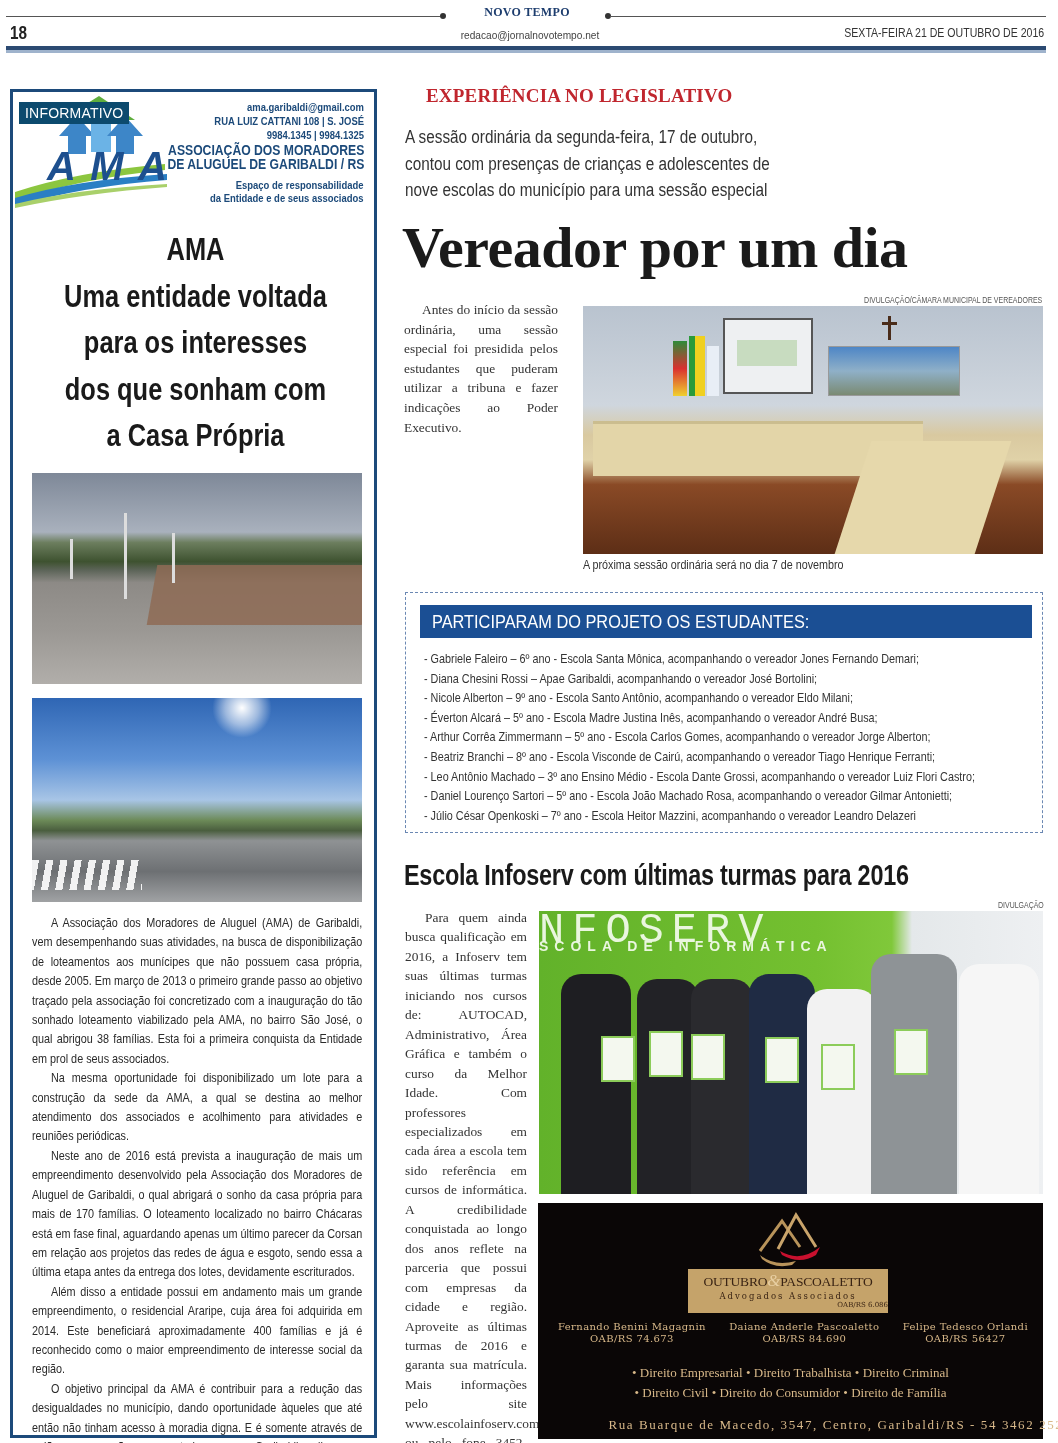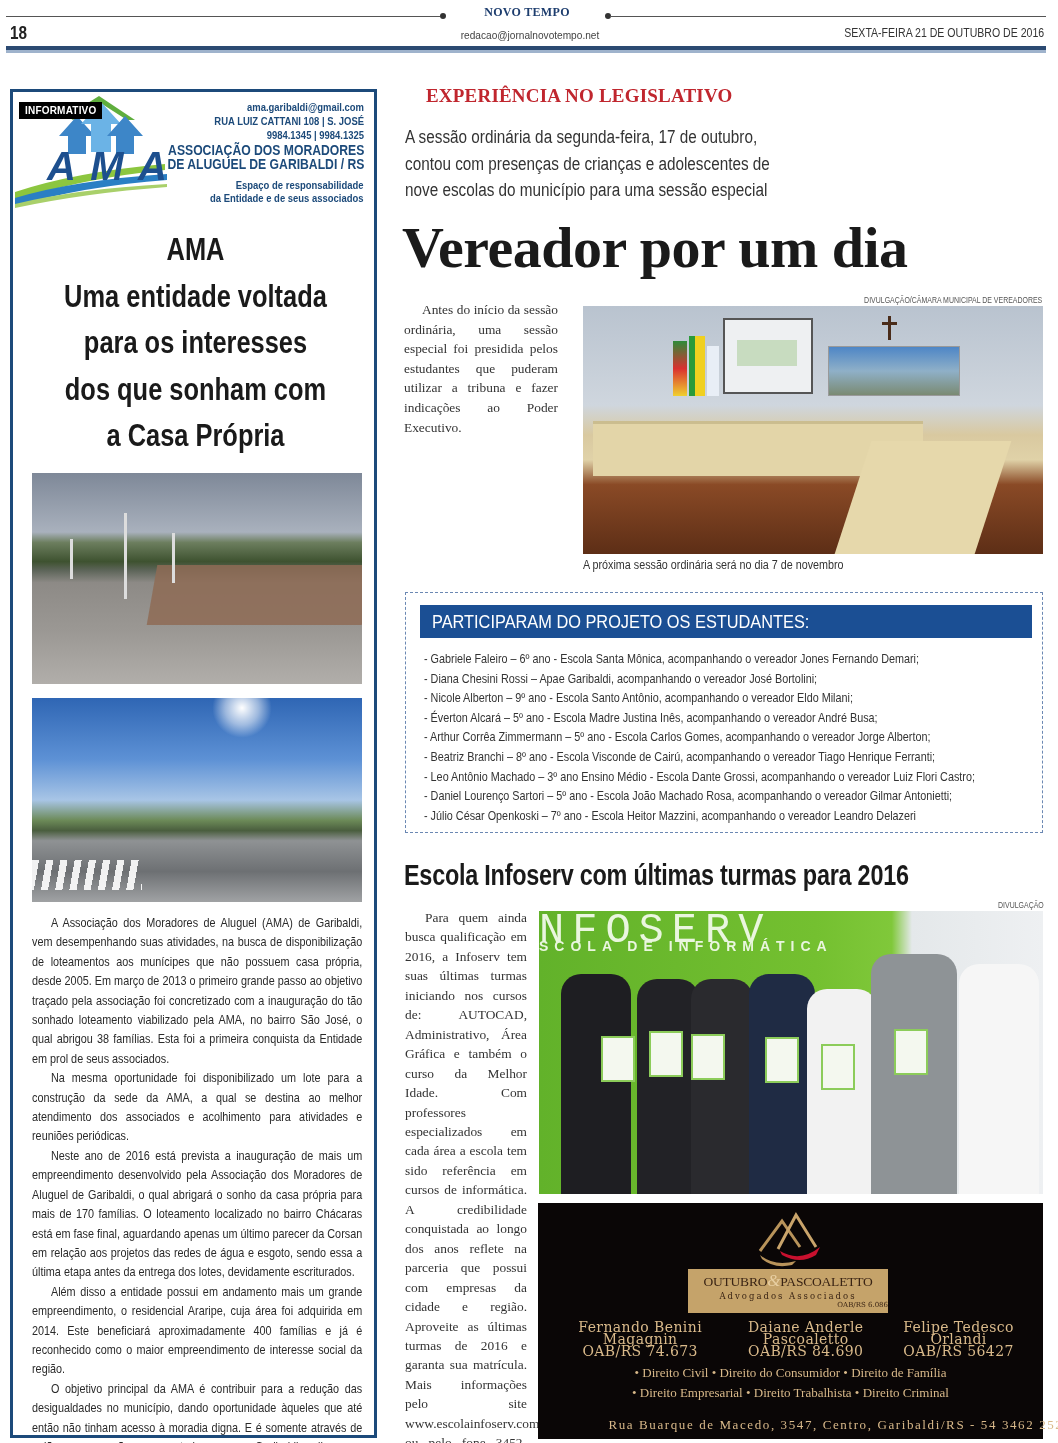--- a/index.html
+++ b/index.html
@@ -15,21 +15,21 @@
     font-family: "Liberation Serif", serif; font-weight: bold; font-size: 12px; color: #1d3d6e; letter-spacing: 0.3px; }
   .page-num { position: absolute; top: 23px; left: 10px; font-family: "Liberation Sans", sans-serif; font-weight: bold; font-size: 18px; color: #222; transform: scaleX(0.85); transform-origin: left; }
   .mast-email { position: absolute; top: 29px; left: 440px; width: 180px; text-align: center; font-size: 11px; color: #444; transform: scaleX(0.92); }
   .mast-date { position: absolute; top: 26px; right: 14px; font-size: 12px; color: #333; transform: scaleX(0.88); transform-origin: right; }
   .mast-bar1 { position: absolute; top: 46px; left: 6px; width: 1040px; height: 4px; background: #2b4a72; }
   .mast-bar2 { position: absolute; top: 50px; left: 6px; width: 1040px; height: 3px; background: #9fb3cc; }
 
   
   .ama-box { position: absolute; left: 10px; top: 89px; width: 367px; height: 1349px; border: 3px solid #1c4a7a; }
   .ama-header { position: absolute; left: 2px; top: 2px; width: 357px; height: 114px; }
-  .info-tag { position: absolute; left: 4px; top: 8px; background: #000000; color: #fff; font-weight: bold; font-size: 10px; padding: 3px 6px; letter-spacing: 0.2px; }
+  .info-tag { position: absolute; left: 4px; top: 8px; background: #0c4a6e; color: #fff; font-weight: normal; font-size: 14px; padding: 3px 6px; letter-spacing: 0.2px; }
   .ama-logo { position: absolute; left: 0; top: 0; width: 160px; height: 114px; }
   .ama-contact { position: absolute; right: 8px; top: 6px; text-align: right; font-weight: bold; color: #1c4a7a; font-size: 11px; line-height: 14px; transform: scaleX(0.86); transform-origin: right; }
   .ama-orgname { position: absolute; right: 8px; top: 49px; text-align: right; font-weight: bold; color: #1c4a7a; font-size: 14px; line-height: 14px; transform: scaleX(0.87); transform-origin: right; }
   .ama-slogan { position: absolute; right: 8px; top: 85px; text-align: right; font-weight: bold; color: #1c4a7a; font-size: 11px; line-height: 13px; transform: scaleX(0.86); transform-origin: right; }
 
   .ama-headline { position: absolute; left: 10px; top: 135px; width: 345px; text-align: center; font-weight: bold; font-size: 31px; line-height: 46.5px; color: #1a1a1a; transform: scaleX(0.82); transform-origin: center; }
 
   .photo { position: absolute; overflow: hidden; }
   .photo1 { left: 19px; top: 381px; width: 330px; height: 211px;
     background: linear-gradient(to bottom, #7e8898 0%, #a9b1bd 28%, #6c7e5e 33%, #3e5230 42%, #5c6458 46%, #8d8a86 52%, #9b9894 75%, #b1aeaa 100%); }
@@ -88,21 +88,21 @@
   .photo4 .cert { position: absolute; width: 34px; height: 46px; background: #f4f8ef; border: 2px solid #8ccc5a; }
 
   
   .law-ad { position: absolute; left: 538px; top: 1203px; width: 505px; height: 236px; background: #0a0606; color: #d9b98a; font-family: "DejaVu Serif", serif; text-align: center; }
   .law-logo { position: absolute; left: 218px; top: 8px; width: 70px; height: 58px; }
   .law-plate { position: absolute; left: 150px; top: 66px; width: 200px; height: 44px; background: #c5a36a; color: #3a2414; }
   .law-name { font-family: "Liberation Serif", serif; font-size: 13.5px; margin-top: 2px; letter-spacing: -0.2px; }
   .law-name .amp { font-style: italic; color: #e8cfa2; font-size: 17px; }
   .law-sub { font-size: 8.5px; letter-spacing: 2px; line-height: 10px; }
   .law-oab { font-size: 7px; line-height: 9px; text-align: right; }
-  .law-lawyers { position: absolute; left: 20px; top: 118px; width: 470px; display: flex; justify-content: space-between; font-size: 14px; line-height: 12px; letter-spacing: 0.4px; }
+  .law-lawyers { position: absolute; left: 20px; top: 118px; width: 470px; display: flex; justify-content: space-between; font-size: 10px; line-height: 12px; letter-spacing: 0.4px; }
   .law-areas { position: absolute; left: 0; top: 160px; width: 505px; font-family: "Liberation Serif", serif; font-size: 13px; line-height: 20px; }
   .law-addr { position: absolute; left: 0; top: 214px; width: 604px; font-size: 13px; letter-spacing: 1.6px; font-family: Liberation Serif, serif; }
 </style>
 </head>
 <body>
 
 <div>
   <div class="mast-rule l"></div>
   <div class="mast-dot" style="left:440px"></div>
   <div class="mast-title">NOVO TEMPO</div>
@@ -257,17 +257,17 @@
     <div>
         <div>Daiane Anderle Pascoaletto</div>
         <div>OAB/RS 84.690</div>
       </div>
     <div>
         <div>Felipe Tedesco Orlandi</div>
         <div>OAB/RS 56427</div>
       </div>
   </div>
   <div class="law-areas">
+    <div>• Direito Empresarial • Direito Trabalhista • Direito Criminal</div>
     <div>• Direito Civil • Direito do Consumidor • Direito de Família</div>
-    <div>• Direito Empresarial • Direito Trabalhista • Direito Criminal</div>
   </div>
   <div class="law-addr">Rua Buarque de Macedo, 3547, Centro, Garibaldi/RS - 54 3462 2525</div>
 </section>
 
 </body></html>

